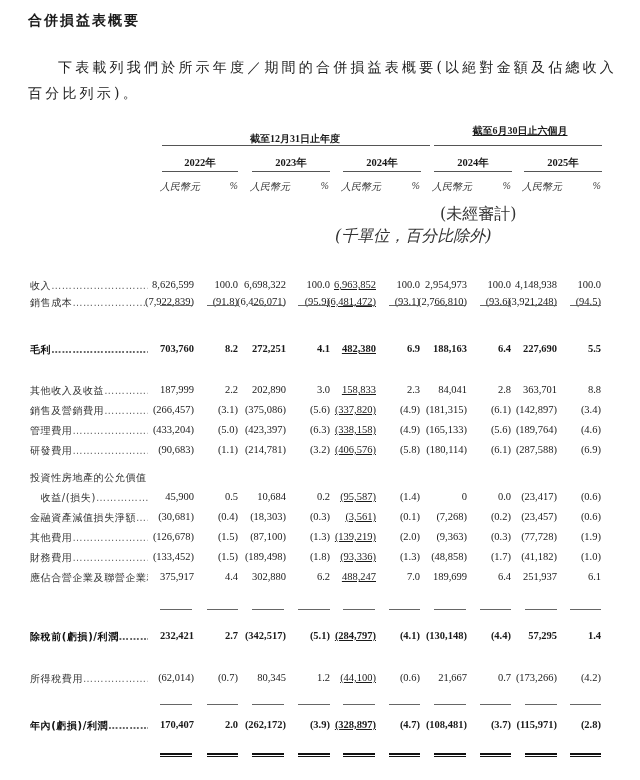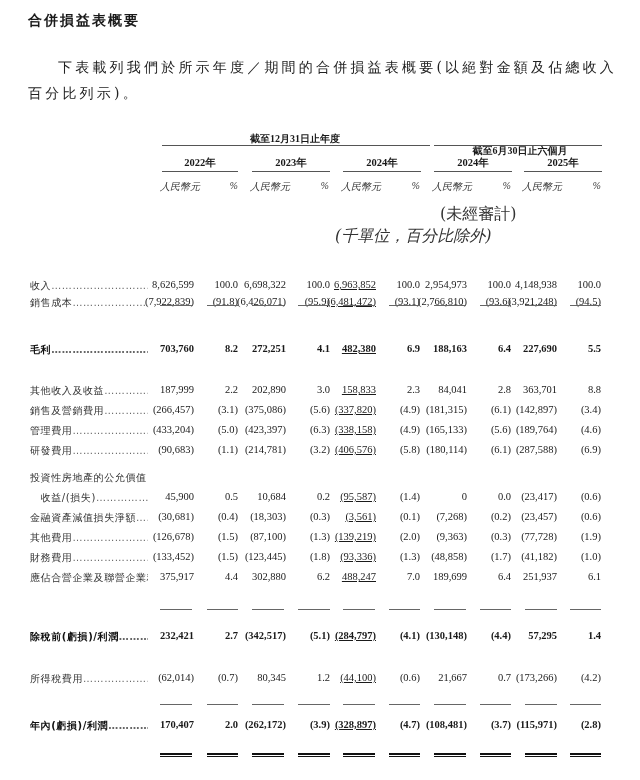--- a/index.html
+++ b/index.html
@@ -38,21 +38,21 @@
 </style>
 </head>
 <body>
 
 <div class="section-title">合併損益表概要</div>
 <div class="intro"><span class="indent"></span><span>下表載列我們於所示年度／期間的合併損益表概要(以絕對金額及佔總收入百分比列示)。</span></div>
 
 <div>
   <div class="abs hdr-group" style="left:160px;width:270px;top:132px;">截至12月31日止年度</div>
   <div class="hline" style="left:162px;width:268px;top:145px;"></div>
-  <div class="abs hdr-group" style="left:435px;width:170px;top:144px;">截至6月30日止六個月</div>
+  <div class="abs hdr-group" style="left:435px;width:170px;top:124px;text-decoration:underline;">截至6月30日止六個月</div>
   <div class="hline" style="left:434px;width:168px;top:145px;"></div>
 
   <div class="abs year" style="left:162px;width:76px;top:156px;">2022年</div>
   <div class="abs year" style="left:252px;width:78px;top:156px;">2023年</div>
   <div class="abs year" style="left:343px;width:78px;top:156px;">2024年</div>
   <div class="abs year" style="left:434px;width:78px;top:156px;">2024年</div>
   <div class="abs year" style="left:524px;width:78px;top:156px;">2025年</div>
 
   <div class="hline" style="left:162px;width:76px;top:171px;"></div>
   <div class="hline" style="left:252px;width:78px;top:171px;"></div>
@@ -216,21 +216,21 @@
       <div class="cell c5">(2.0)</div>
       <div class="cell c6">(9,363)</div>
       <div class="cell c7">(0.3)</div>
       <div class="cell c8">(77,728)</div>
       <div class="cell c9">(1.9)</div>
     </div>
     <div class="row" style="top: 551px;">
       <div class="label"><span>財務費用</span><span style="color: rgb(102, 102, 102);">……………………</span></div>
       <div class="cell c0">(133,452)</div>
       <div class="cell c1">(1.5)</div>
-      <div class="cell c2">(123,445)</div>
+      <div class="cell c2">(189,498)</div>
       <div class="cell c3">(1.8)</div>
       <div class="cell c4">(93,336)</div>
       <div class="cell c5">(1.3)</div>
       <div class="cell c6">(48,858)</div>
       <div class="cell c7">(1.7)</div>
       <div class="cell c8">(41,182)</div>
       <div class="cell c9">(1.0)</div>
     </div>
     <div class="row" style="top: 571px;">
       <div class="label"><span>應佔合營企業及聯營企業利潤</span></div>

